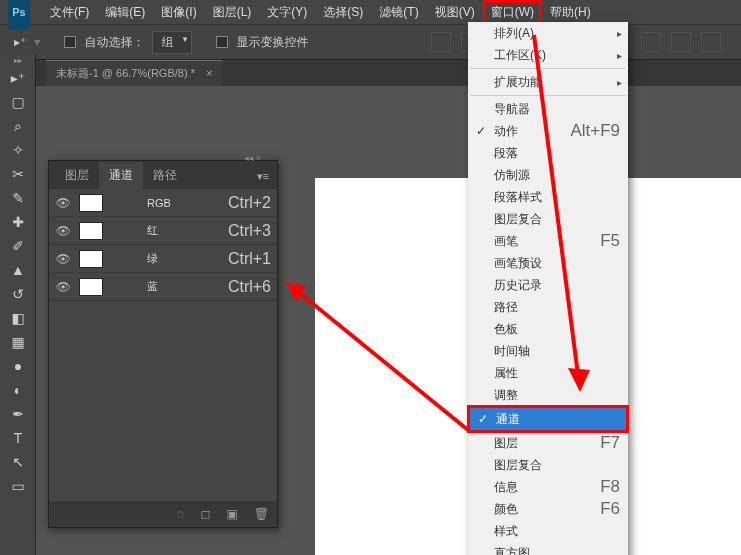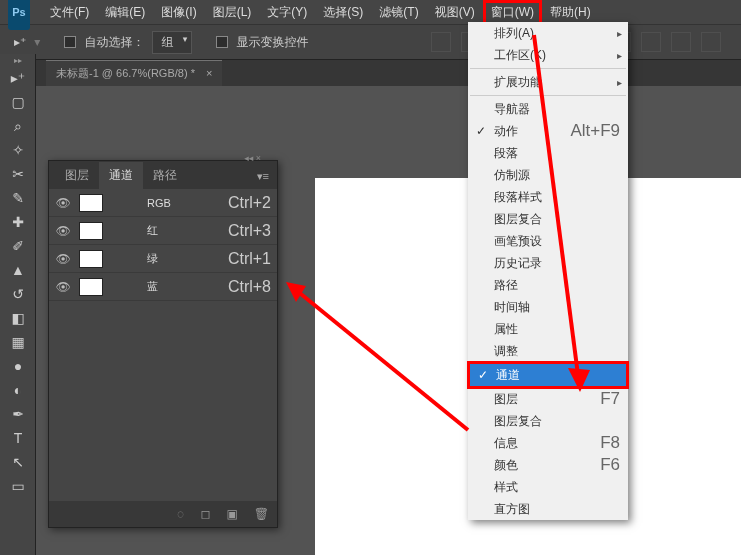--- a/index.html
+++ b/index.html
@@ -142,21 +142,21 @@
   <div class="channel-row">
     <span class="eye">👁</span>
     <div class="thumb green"></div>
     <span class="ch-name">绿</span>
     <span class="ch-short">Ctrl+1</span>
   </div>
   <div class="channel-row">
     <span class="eye">👁</span>
     <div class="thumb blue"></div>
     <span class="ch-name">蓝</span>
-    <span class="ch-short">Ctrl+8</span>
+    <span class="ch-short">Ctrl+6</span>
   </div>
   <div class="panel-bottom">
     <span>◌</span>
     <span>◻</span>
     <span>▣</span>
     <span>🗑</span>
   </div>
 </div>
 
 <div class="window-menu">
@@ -185,27 +185,34 @@
   <div class="wm-row">
       <span>仿制源</span>
     </div>
   <div class="wm-row">
       <span>段落样式</span>
     </div>
   <div class="wm-row">
       <span>图层复合</span>
     </div>
   <div class="wm-row">
+      <span>画笔</span>
+      <span class="shortcut">F5</span>
+    </div>
+  <div class="wm-row">
       <span>画笔预设</span>
     </div>
   <div class="wm-row">
       <span>历史记录</span>
     </div>
   <div class="wm-row">
       <span>路径</span>
+    </div>
+  <div class="wm-row">
+      <span>色板</span>
     </div>
   <div class="wm-row">
       <span>时间轴</span>
     </div>
   <div class="wm-row">
       <span>属性</span>
     </div>
   <div class="wm-row">
       <span>调整</span>
     </div>

